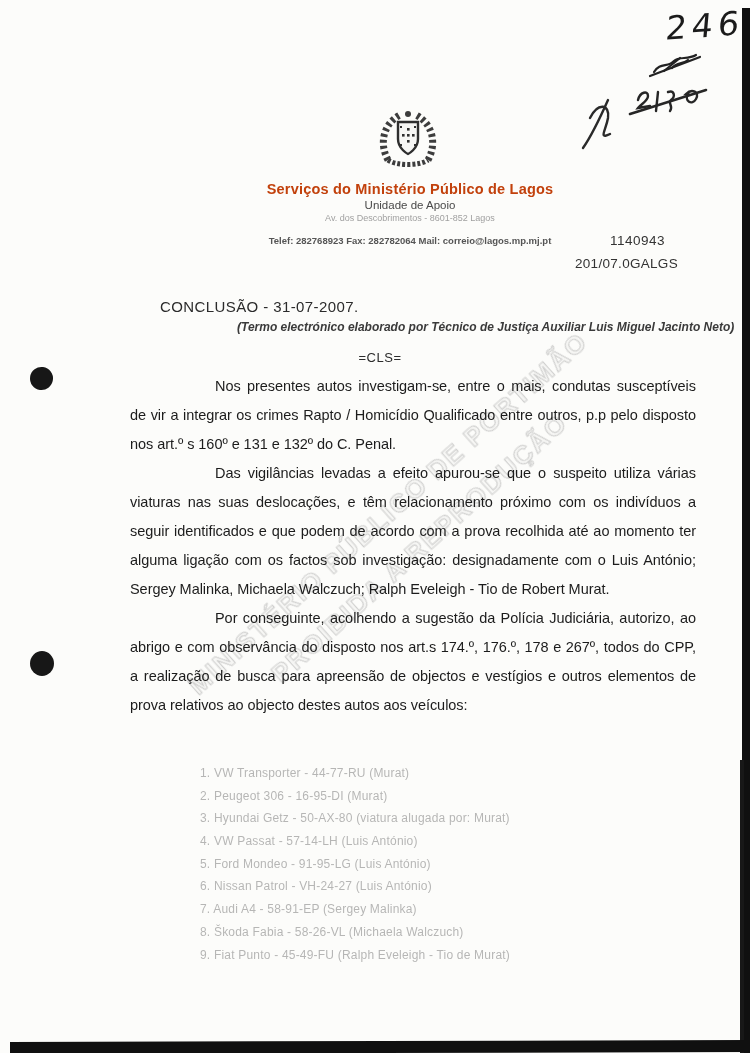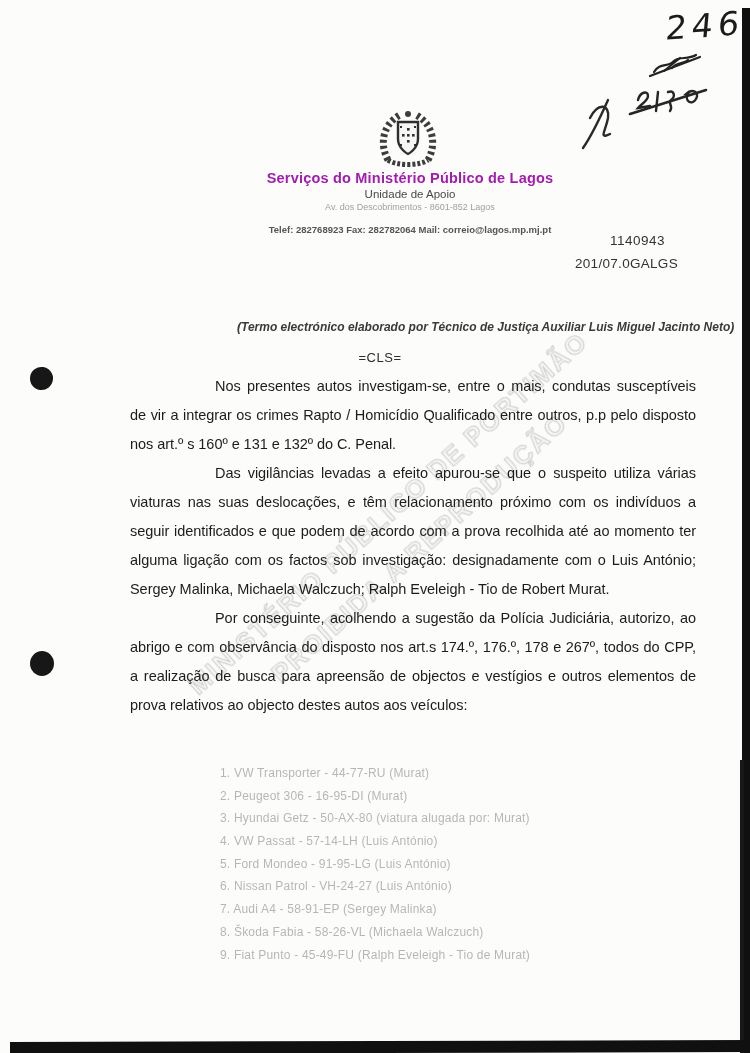--- a/index.html
+++ b/index.html
@@ -19,41 +19,40 @@
   
   .hw-num{
     position:absolute;font-family:"DejaVu Sans",sans-serif;color:#1b1b1b;
     transform:skewX(-9deg) rotate(-4deg);
   }
   .hw-246{left:666px;top:6px;font-size:33px;letter-spacing:5px;}
   .hw-svg{position:absolute;left:578px;top:0;}
   
   .crest{position:absolute;left:374px;top:108px;}
   .hdr{position:absolute;left:130px;top:170px;width:560px;text-align:center;color:#3c3c3c;}
-  .hdr .org{font-size:14.5px;font-weight:700;letter-spacing:.2px;color:#a21caf;}
+  .hdr .org{font-size:14.5px;font-weight:700;letter-spacing:.2px;color:#c2410c;margin-top:11px;}
   .hdr .unit{font-size:11.5px;font-weight:400;margin-top:2px;color:#4a4a4a;}
   .hdr .addr{font-size:9px;color:#a0a0a0;margin-top:2px;filter:blur(.3px);}
   .hdr .contact{font-size:9.5px;font-weight:700;color:#555;margin-top:12px;}
   .ref1{position:absolute;left:610px;top:233px;font-size:13.5px;color:#333;letter-spacing:.5px;}
   .ref2{position:absolute;left:575px;top:256px;font-size:13.5px;color:#333;letter-spacing:.3px;text-align:center;}
   
   .doc-title{position:absolute;left:160px;top:298px;font-size:15px;color:#2b2b2b;letter-spacing:.4px;}
   .doc-subtitle{position:absolute;left:237px;top:320px;font-size:12px;font-style:italic;font-weight:700;color:#3a3a3a;}
   .cls{position:absolute;left:130px;top:350px;width:500px;text-align:center;font-size:13px;color:#2c2c2c;letter-spacing:.5px;}
   .bodytext{
     position:absolute;left:130px;top:372px;width:566px;
     font-size:14.5px;line-height:29px;letter-spacing:-0.05px;
     text-align:justify;color:#1c1c1c;
   }
   .bodytext p{margin:0;text-indent:85px;}
   .vehicles{
     position:absolute;left:200px;top:762px;width:420px;
     font-size:12px;color:#7d7d7d;opacity:.55;filter:blur(.45px);
     letter-spacing:.2px;
-    margin-left:20px;
   }
   .vehicles div{height:22.7px;line-height:22.7px;white-space:nowrap;}
   
   .watermark{
     position:absolute;left:84px;top:492px;width:640px;
     transform:rotate(-42deg);transform-origin:center;
     text-align:center;font-weight:700;
     color:rgba(175,175,175,0.14);
     -webkit-text-stroke:1.1px rgba(145,145,145,0.75);
     opacity:.55;filter:blur(.25px);
@@ -123,20 +122,21 @@
   <div class="hdr">
     <div class="org">Serviços do Ministério Público de Lagos</div>
     <div class="unit">Unidade de Apoio</div>
     <div class="addr">Av. dos Descobrimentos - 8601-852 Lagos</div>
     <div class="contact">Telef: 282768923  Fax: 282782064 Mail: correio@lagos.mp.mj.pt</div>
   </div>
 
   <div class="ref1">1140943</div>
   <div class="ref2">201/07.0GALGS</div>
 
+  <div class="doc-title">CONCLUSÃO - 31-07-2007.</div>
   <div class="doc-subtitle">(Termo electrónico elaborado por Técnico de Justiça Auxiliar  Luis Miguel Jacinto Neto)</div>
   <div class="cls">=CLS=</div>
 
   <div class="bodytext">
     <p>Nos presentes autos investigam-se, entre o mais, condutas susceptíveis de vir a integrar os crimes Rapto / Homicídio Qualificado entre outros, p.p pelo disposto nos art.º s 160º e 131 e 132º do C. Penal.</p>
     <p>Das vigilâncias levadas a efeito apurou-se que o suspeito utiliza várias viaturas nas suas deslocações, e têm relacionamento próximo com os indivíduos a seguir identificados e que podem de acordo com a prova recolhida até ao momento ter alguma ligação com os factos sob investigação: designadamente com o Luis António; Sergey Malinka, Michaela Walczuch; Ralph Eveleigh - Tio de Robert Murat.</p>
     <p>Por conseguinte, acolhendo a sugestão da Polícia Judiciária, autorizo, ao abrigo e com observância do disposto nos art.s 174.º, 176.º, 178 e 267º, todos do CPP, a realização de busca para apreensão de objectos e vestígios e outros elementos de prova relativos ao objecto destes autos aos veículos:</p>
   </div>
 
   <div class="vehicles">

